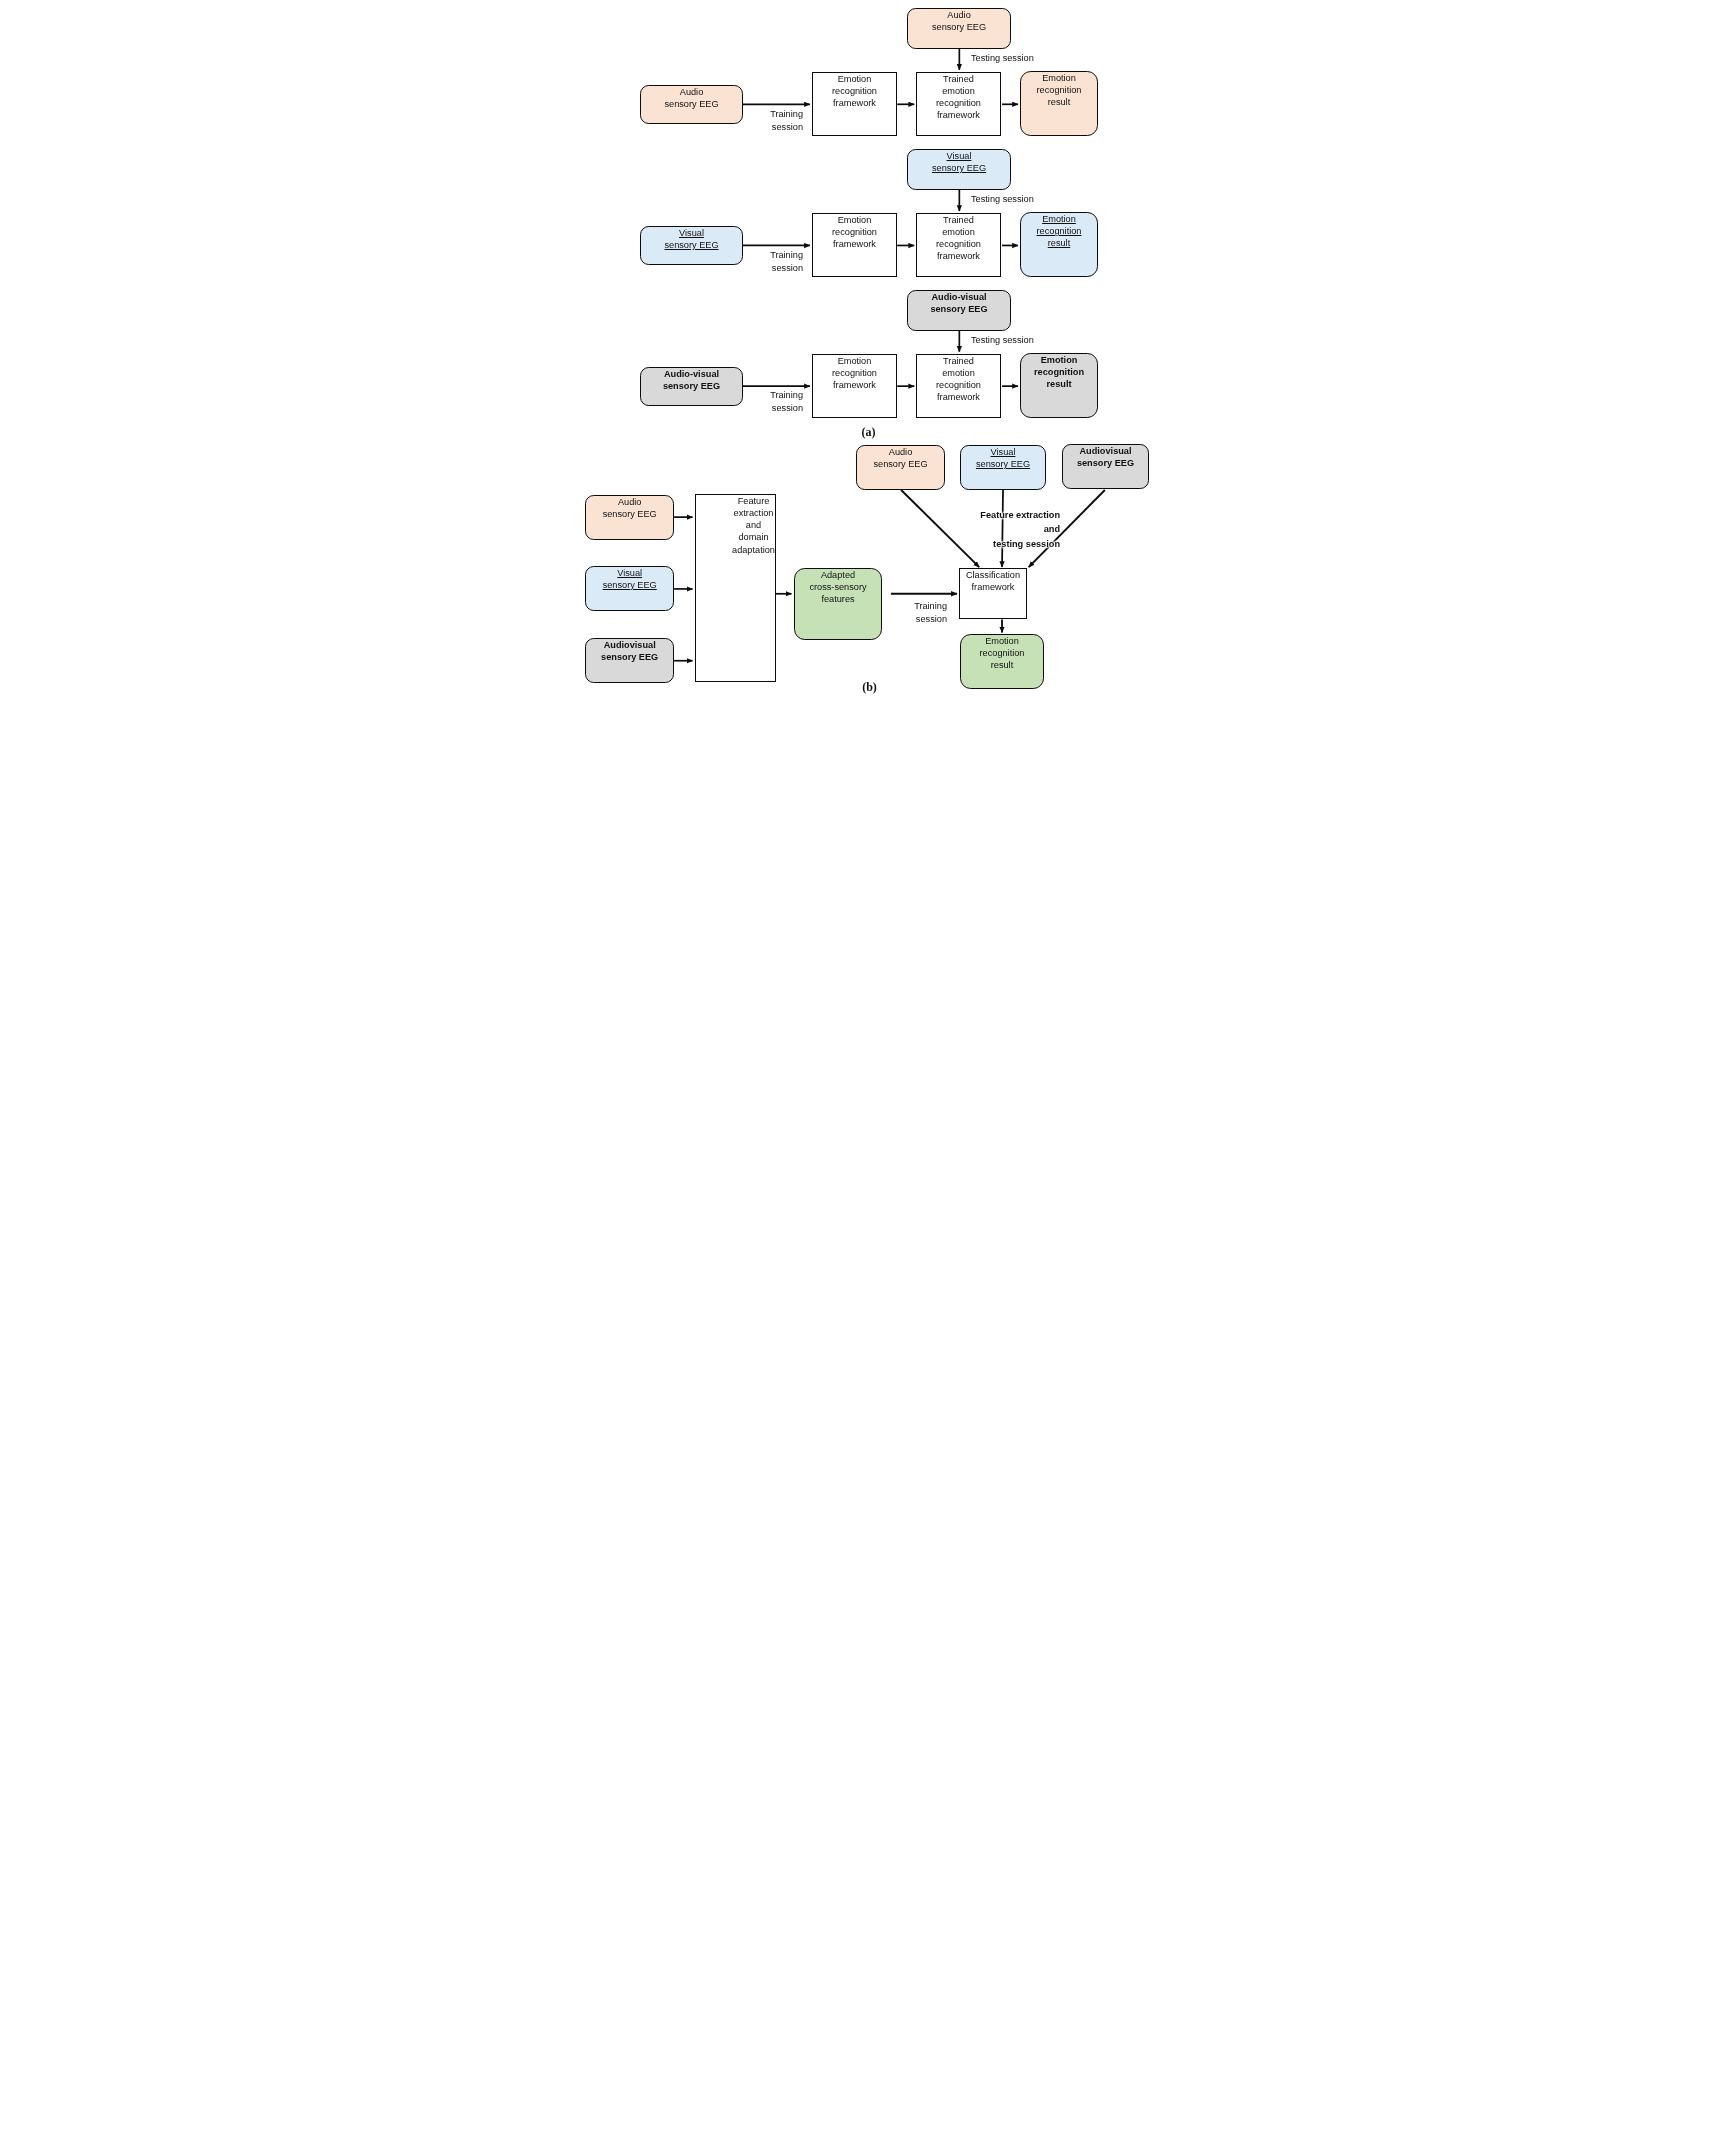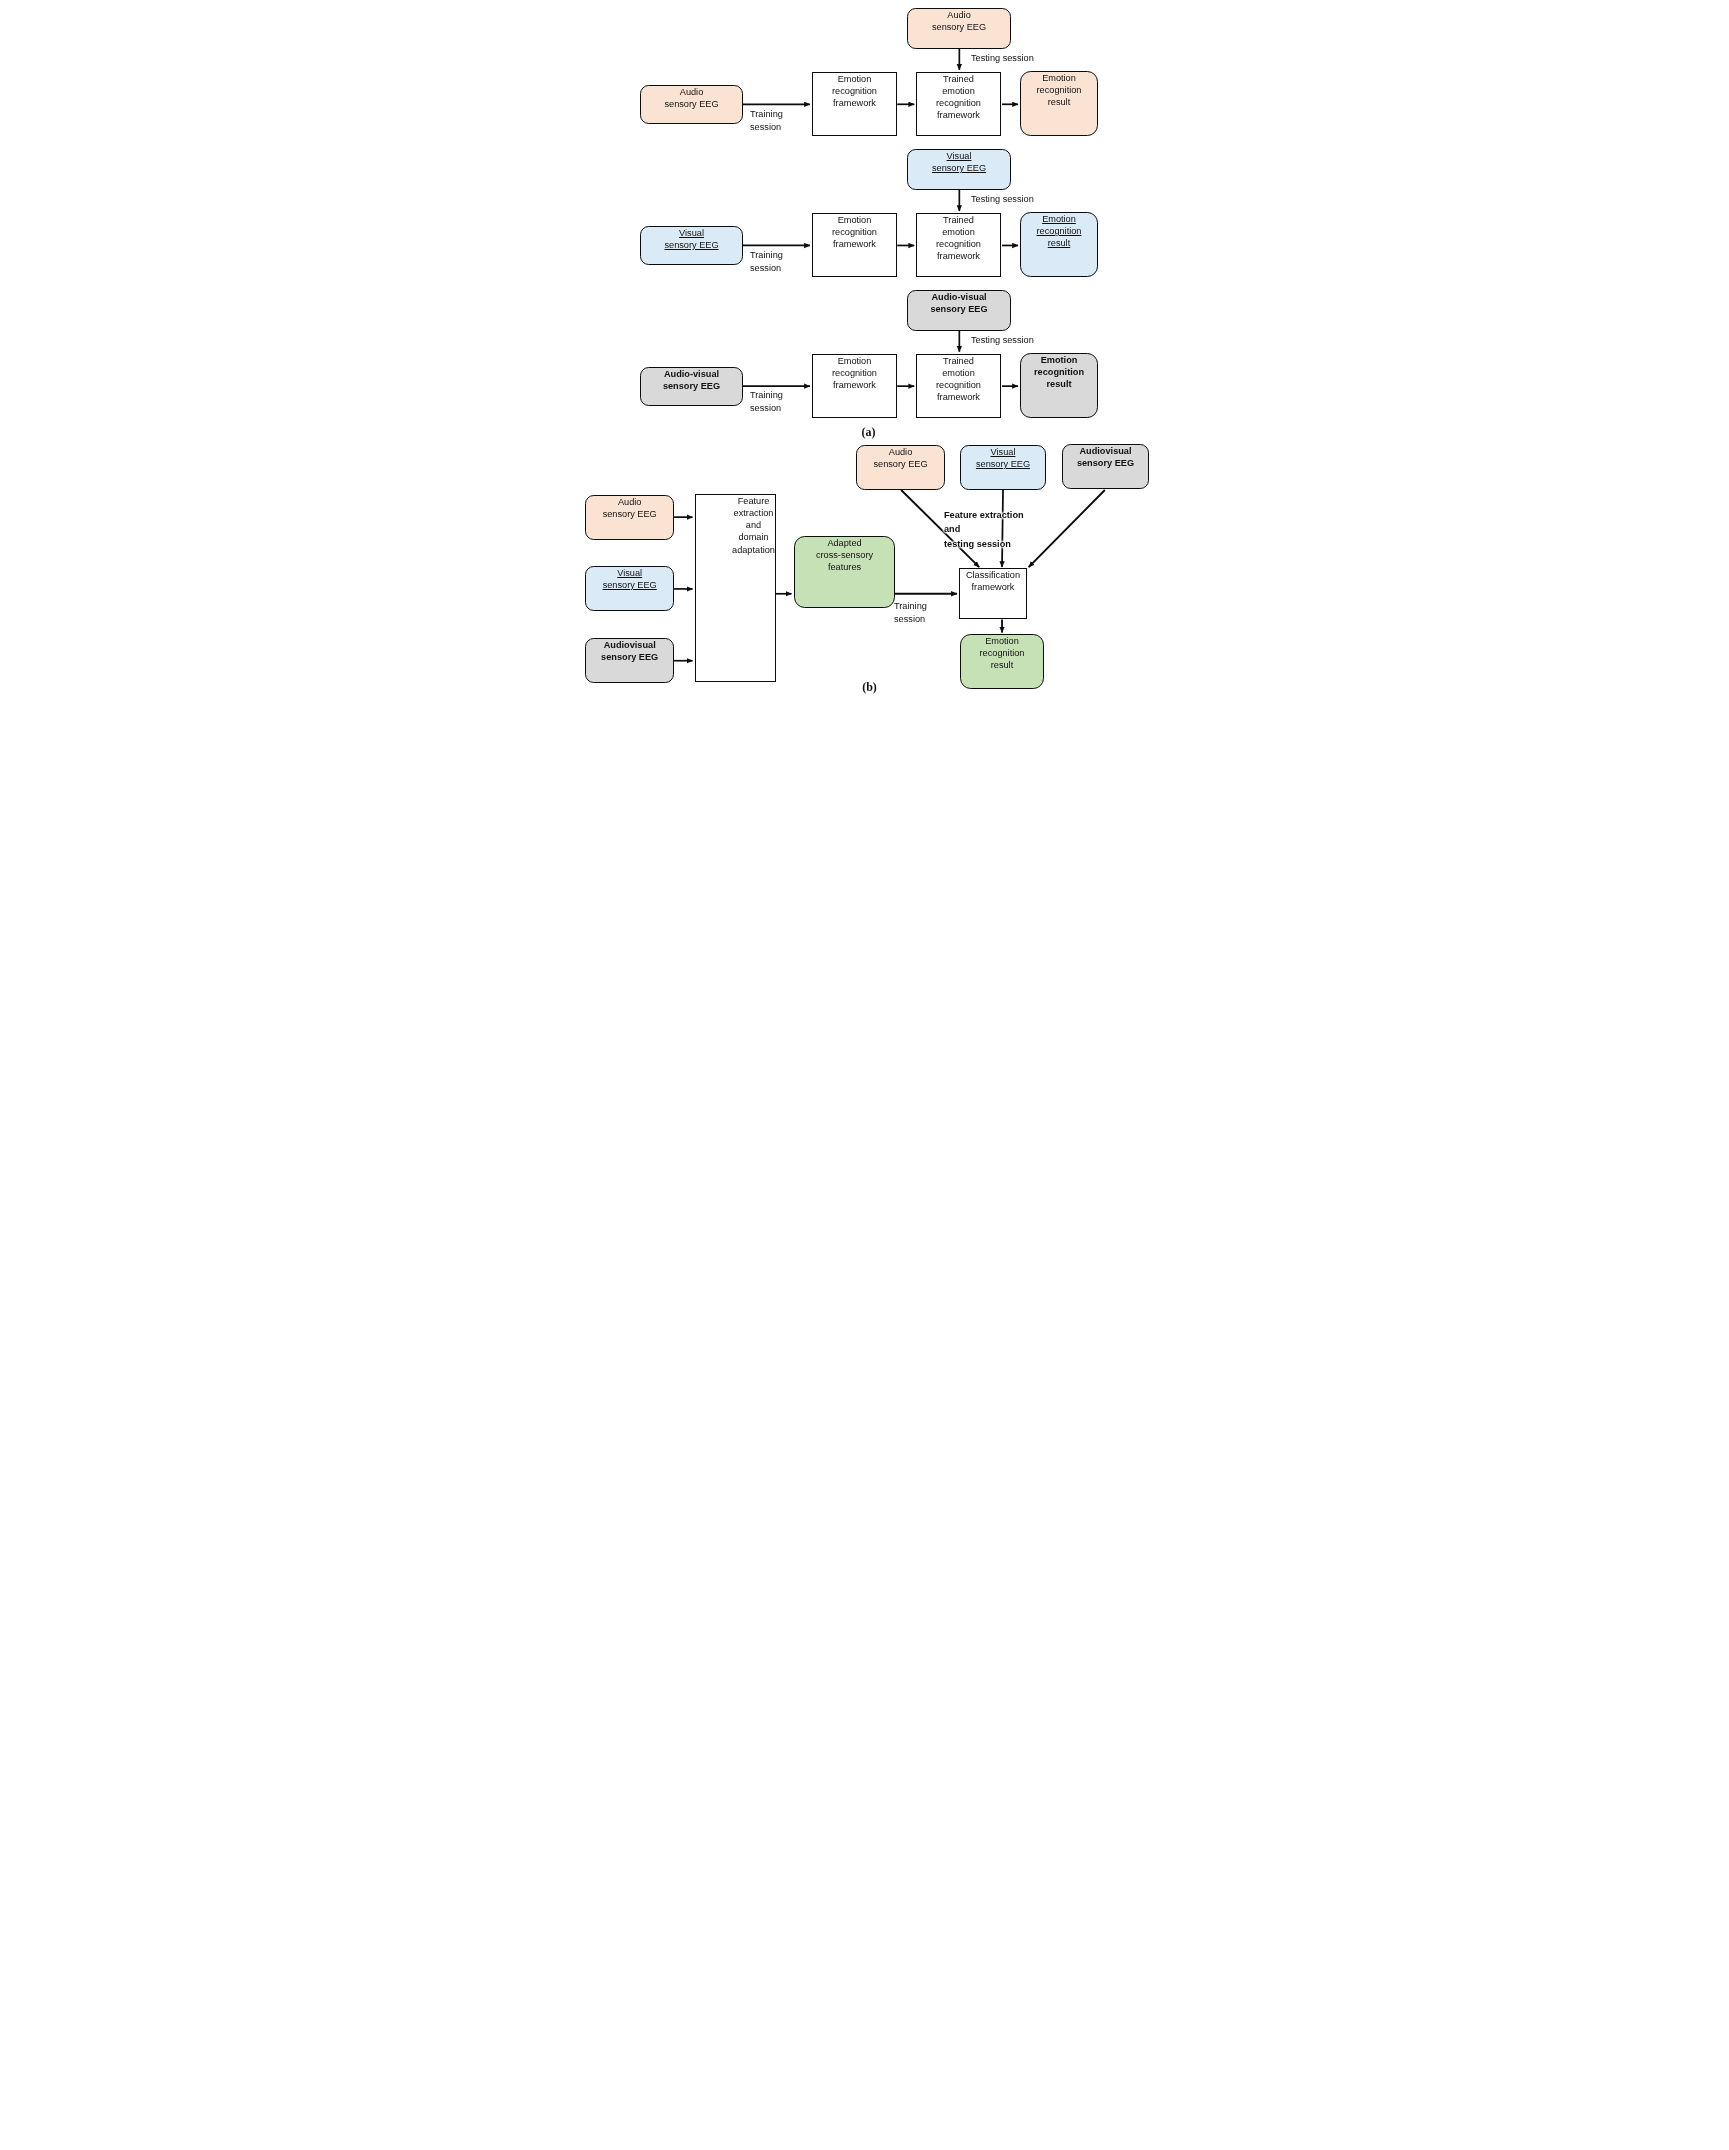--- a/index.html
+++ b/index.html
@@ -11,21 +11,21 @@
     text-align:center;box-sizing:border-box;background:#fff;
     border:1.5px solid #0c0c0c;font-size:9.2px;line-height:1.32;white-space:pre-line;
   }
   .round{border-radius:8.7px;border-width:1.7px;}
   .round-big{border-radius:10.7px;border-width:1.7px;}
   .fill-audio{background:var(--c-audio,#fbe3d4);}
   .fill-visual{background:var(--c-visual,#dbeaf7);text-decoration:underline;}
   .fill-audiovisual{background:var(--c-audiovisual,#d9d9d9);font-weight:bold;}
   .fill-adapted{background:var(--c-adapted,#c7e1b7);}
   .lbl{
-    position:absolute;z-index:3;font-size:9.2px;line-height:1.45;text-align:left;
+    position:absolute;z-index:3;font-size:9.2px;line-height:1.45;text-align:right;
     white-space:pre-line;
   }
   .lbl-left{text-align:left;}
   .lbl-bold{
     font-weight:700;
     text-shadow:0 0 1.9px #fff,0 0 1.9px #fff,0 0 2.4px #fff,0 0 2.4px #fff,0 0 2.9px #fff,0 0 2.9px #fff;
   }
   .caption{
     position:absolute;z-index:3;font-family:"Liberation Serif", serif;font-weight:700;
     font-size:12px;text-align:center;
@@ -141,21 +141,21 @@
   <div class="node round fill-visual" style="left:9.2px;top:566px;width:89px;height:45px;"><span>Visual
 sensory EEG</span></div>
   <div class="node round fill-audiovisual" style="left:9.2px;top:638px;width:89px;height:45px;"><span>Audiovisual
 sensory EEG</span></div>
 
   <div class="node" style="left:119px;top:494px;width:81px;height:188px;padding-left:36px;"><span>Feature
 extraction
 and domain
 adaptation</span></div>
 
-  <div class="node round-big fill-adapted" style="left:218px;top:536px;width:101px;height:72px;"><span>Adapted
+  <div class="node round-big fill-adapted" style="left:218px;top:568px;width:88px;height:72px;"><span>Adapted
 cross-sensory
 features</span></div>
 
   <div class="node" style="left:383px;top:568px;width:68px;height:51px;"><span>Classification
 framework</span></div>
 
   <div class="node round-big fill-adapted" style="left:384px;top:634px;width:84px;height:55px;"><span>Emotion
 recognition
 result</span></div>
 

